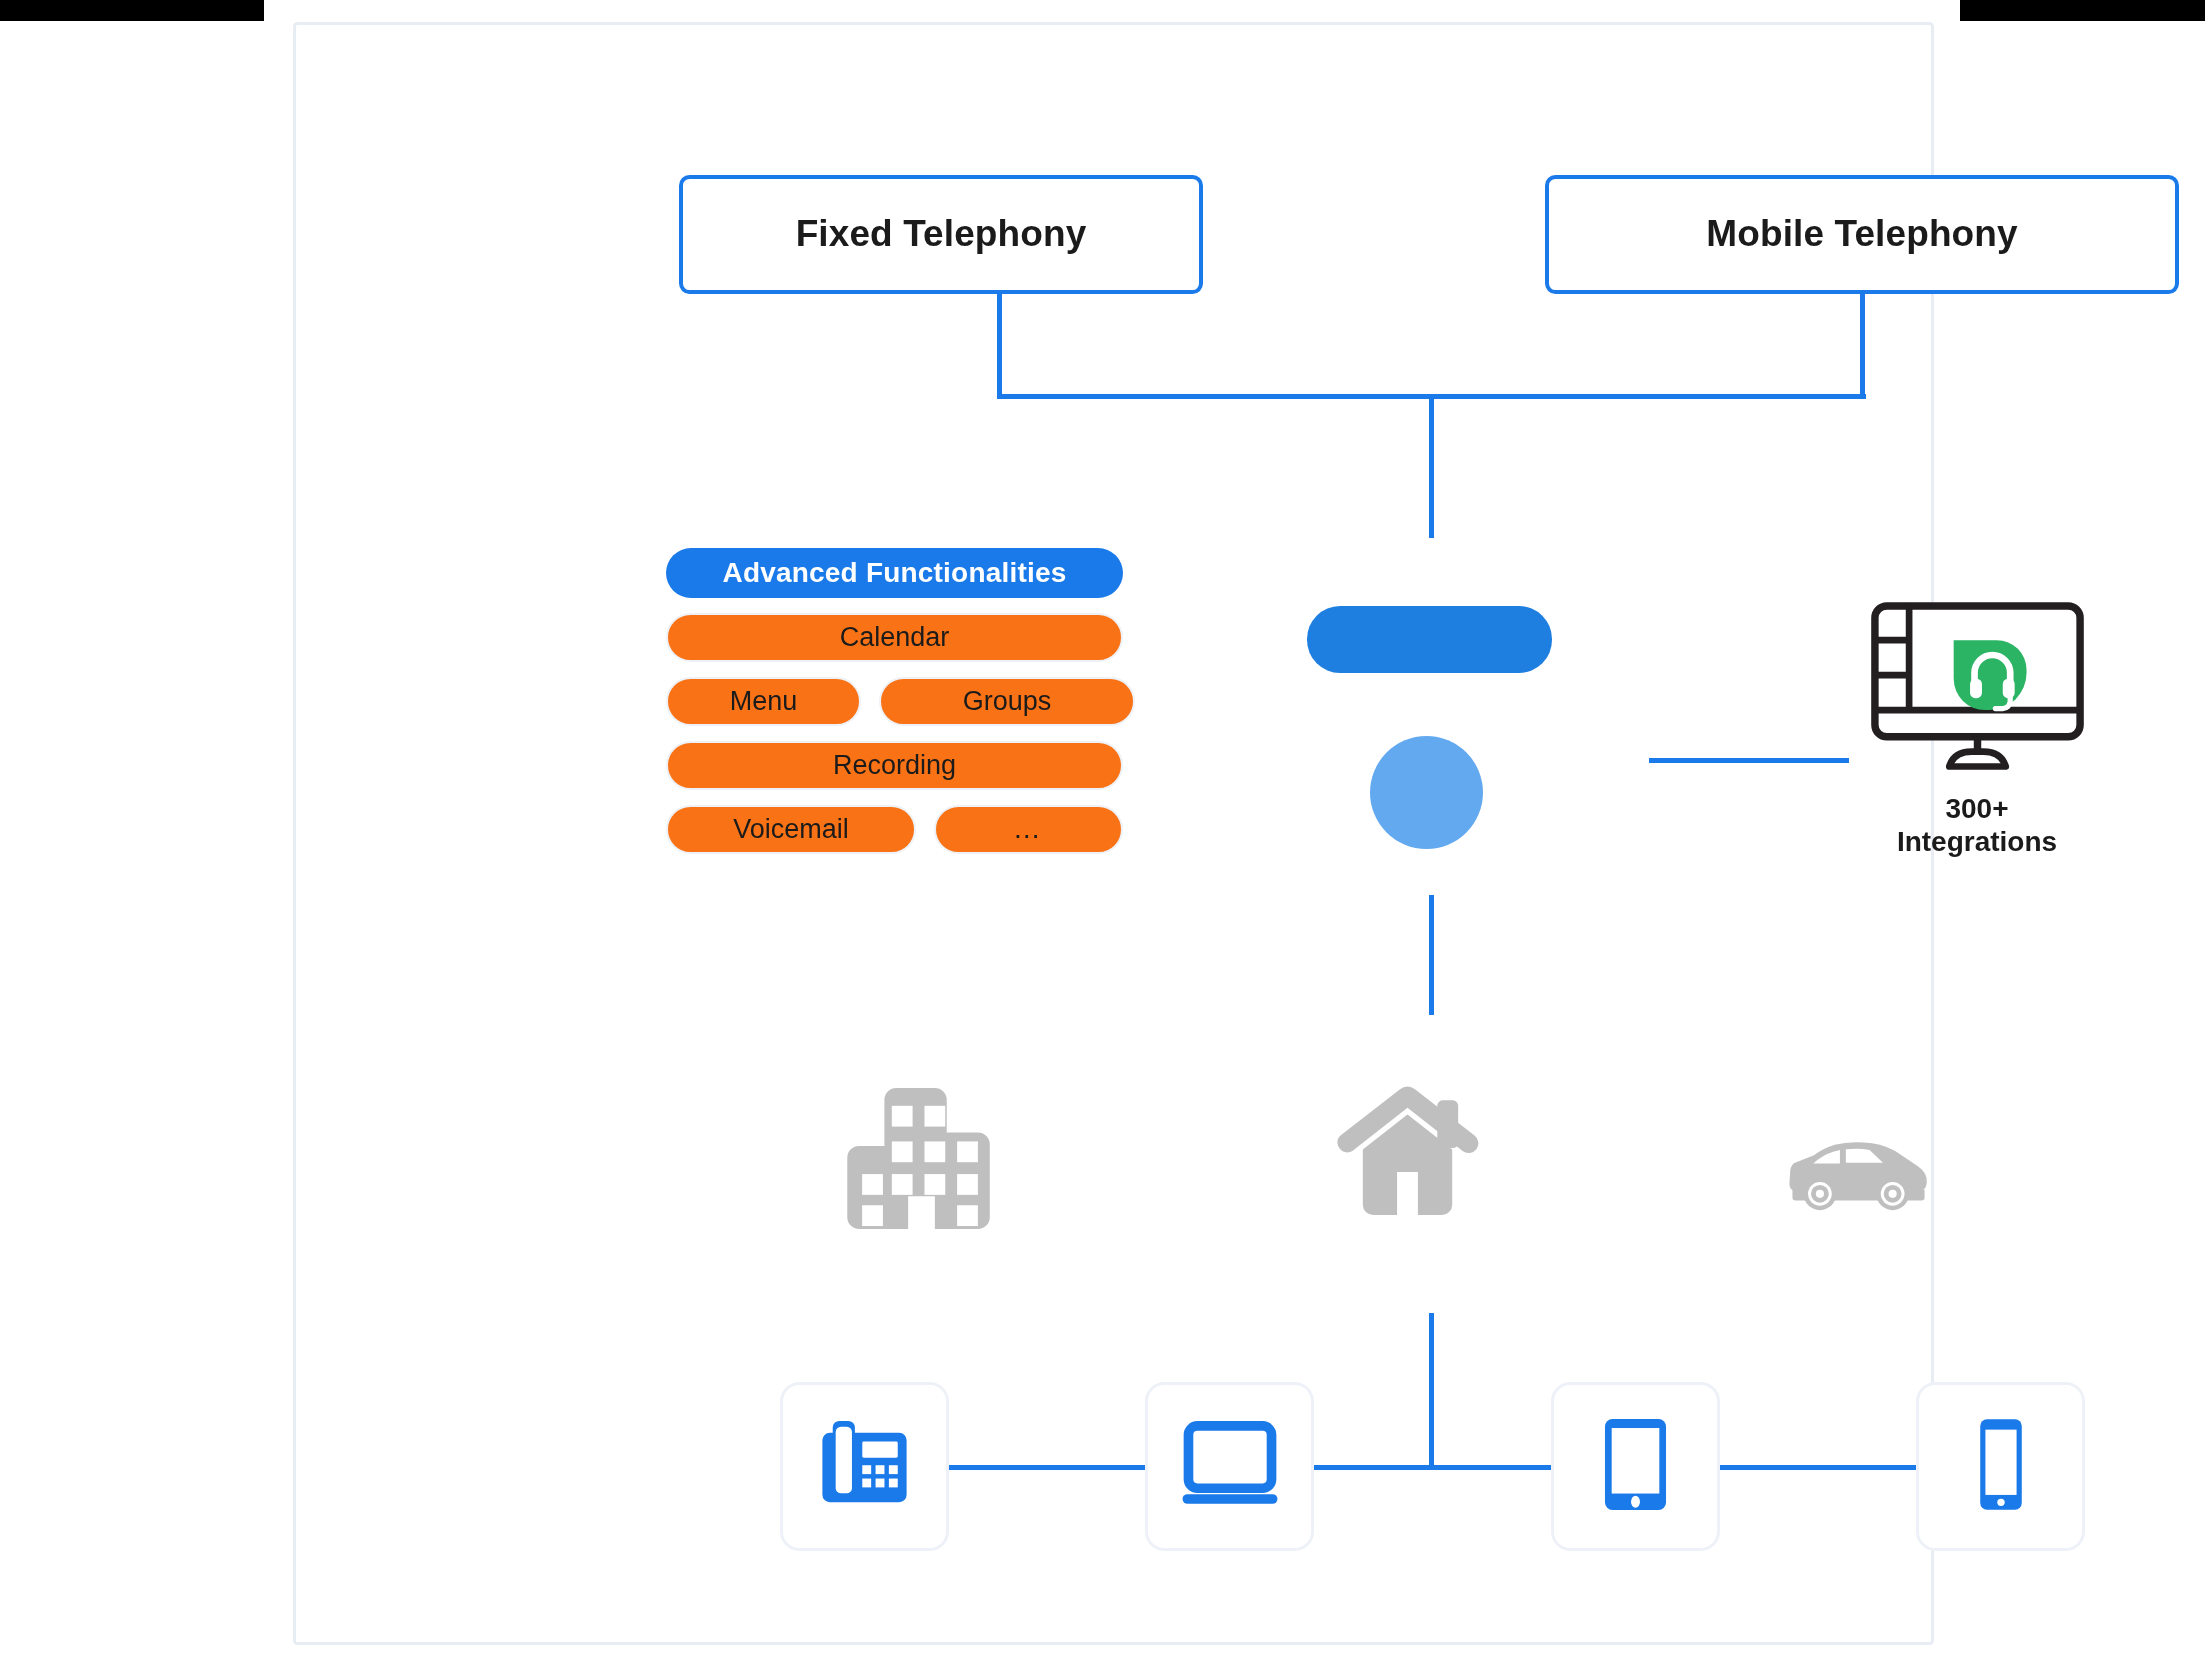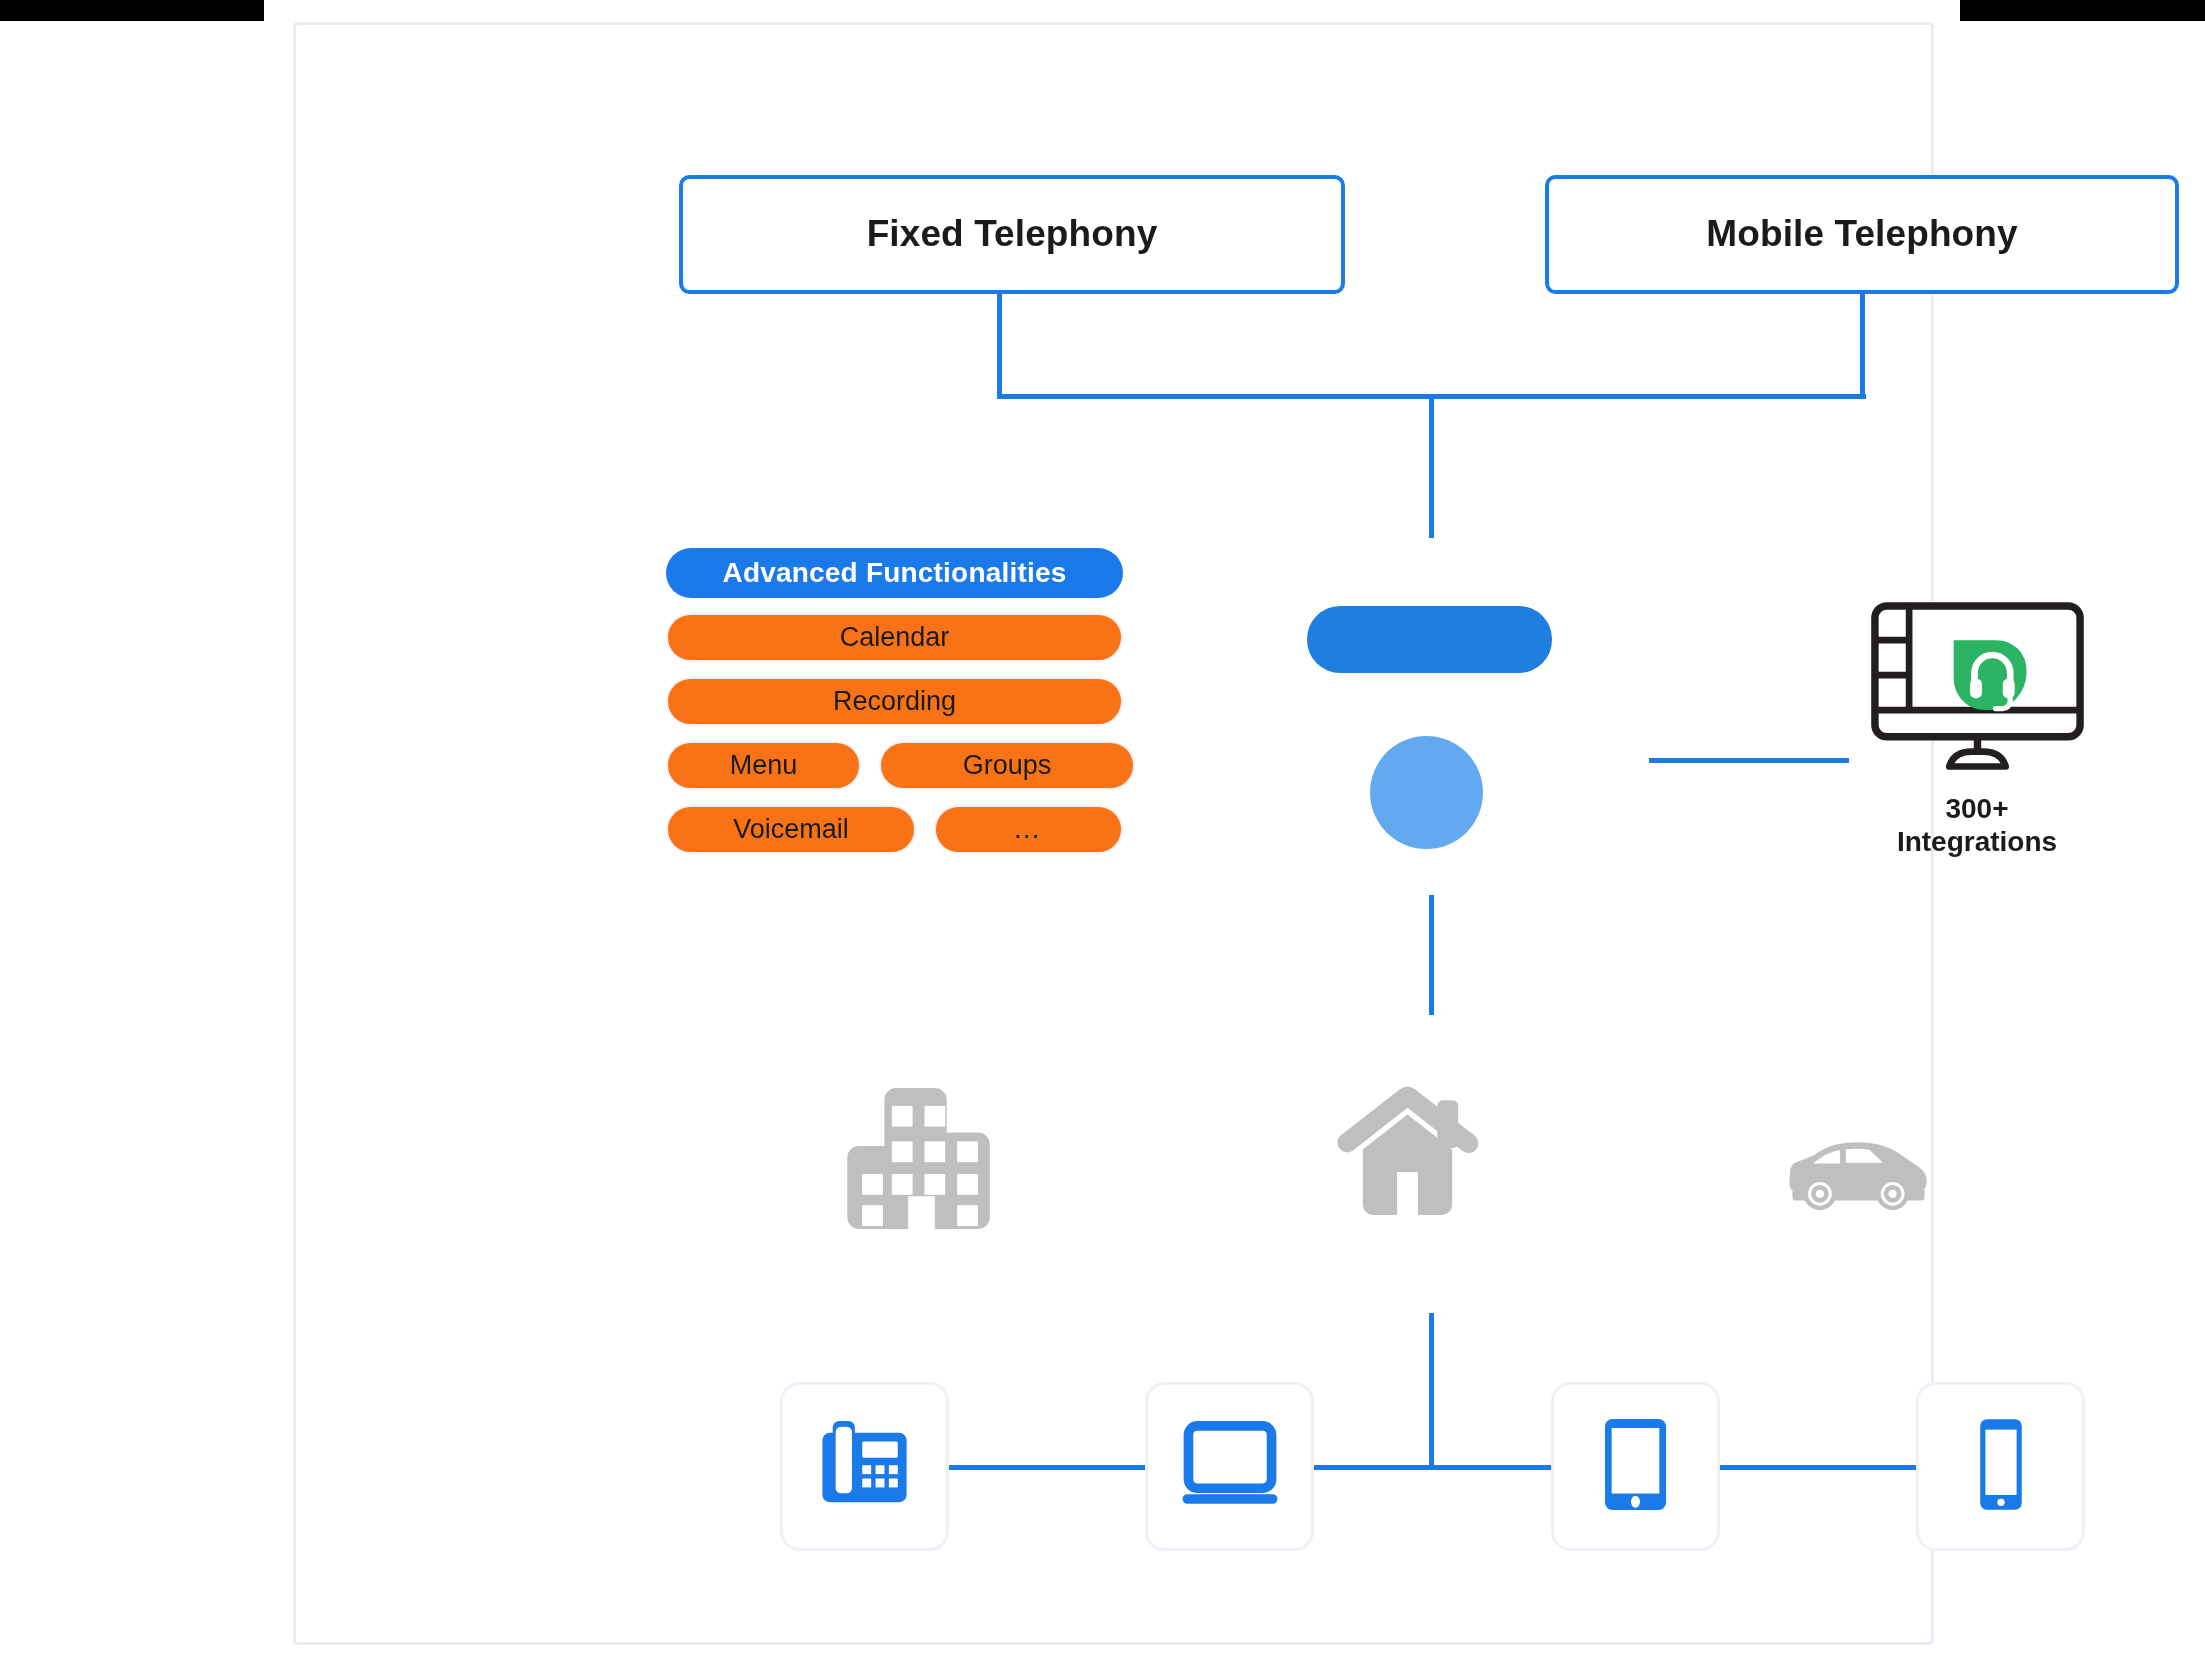--- a/index.html
+++ b/index.html
@@ -49,21 +49,21 @@
     align-items: center;
     justify-content: center;
     box-sizing: border-box;
   }
   .telephony-box span {
     font-size: 37px;
     font-weight: 700;
     color: #1b1b1b;
     letter-spacing: 0.1px;
   }
-  #box-fixed  { left: 383px;  top: 150px; width: 666px; text-align: center; }
+  #box-fixed  { left: 383px;  top: 150px; width: 524px; text-align: center; }
   #box-mobile { left: 1249px; top: 150px; width: 634px; }
 
   
   .line-v { position: absolute; width: 5.2px; background: #1a7aea; }
   .line-h { position: absolute; height: 5.2px; background: #1a7aea; }
 
   #drop-fixed    { left: 701px;  top: 266px;  height: 108px; }
   #drop-mobile   { left: 1564px; top: 266px;  height: 108px; }
   #bus-top       { left: 701px;  top: 369px;  width: 869px; }
   #drop-center   { left: 1133px; top: 369px;  height: 144px; }
@@ -185,31 +185,31 @@
       <span>Advanced Functionalities</span>
     </div>
 
     <div class="af-row">
       <div class="af-pill">
         <span>Calendar</span>
       </div>
     </div>
 
     <div class="af-row">
+      <div class="af-pill narrow-left">
+        <span>Menu</span>
+      </div>
+      <div class="af-pill narrow-right">
+        <span>Groups</span>
+      </div>
+    </div>
+
+    <div class="af-row">
       <div class="af-pill">
         <span>Recording</span>
-      </div>
-    </div>
-
-    <div class="af-row">
-      <div class="af-pill narrow-left">
-        <span>Menu</span>
-      </div>
-      <div class="af-pill narrow-right">
-        <span>Groups</span>
       </div>
     </div>
 
     <div class="af-row">
       <div class="af-pill vm-left">
         <span>Voicemail</span>
       </div>
       <div class="af-pill vm-right">
         <span class="dots">…</span>
       </div>

